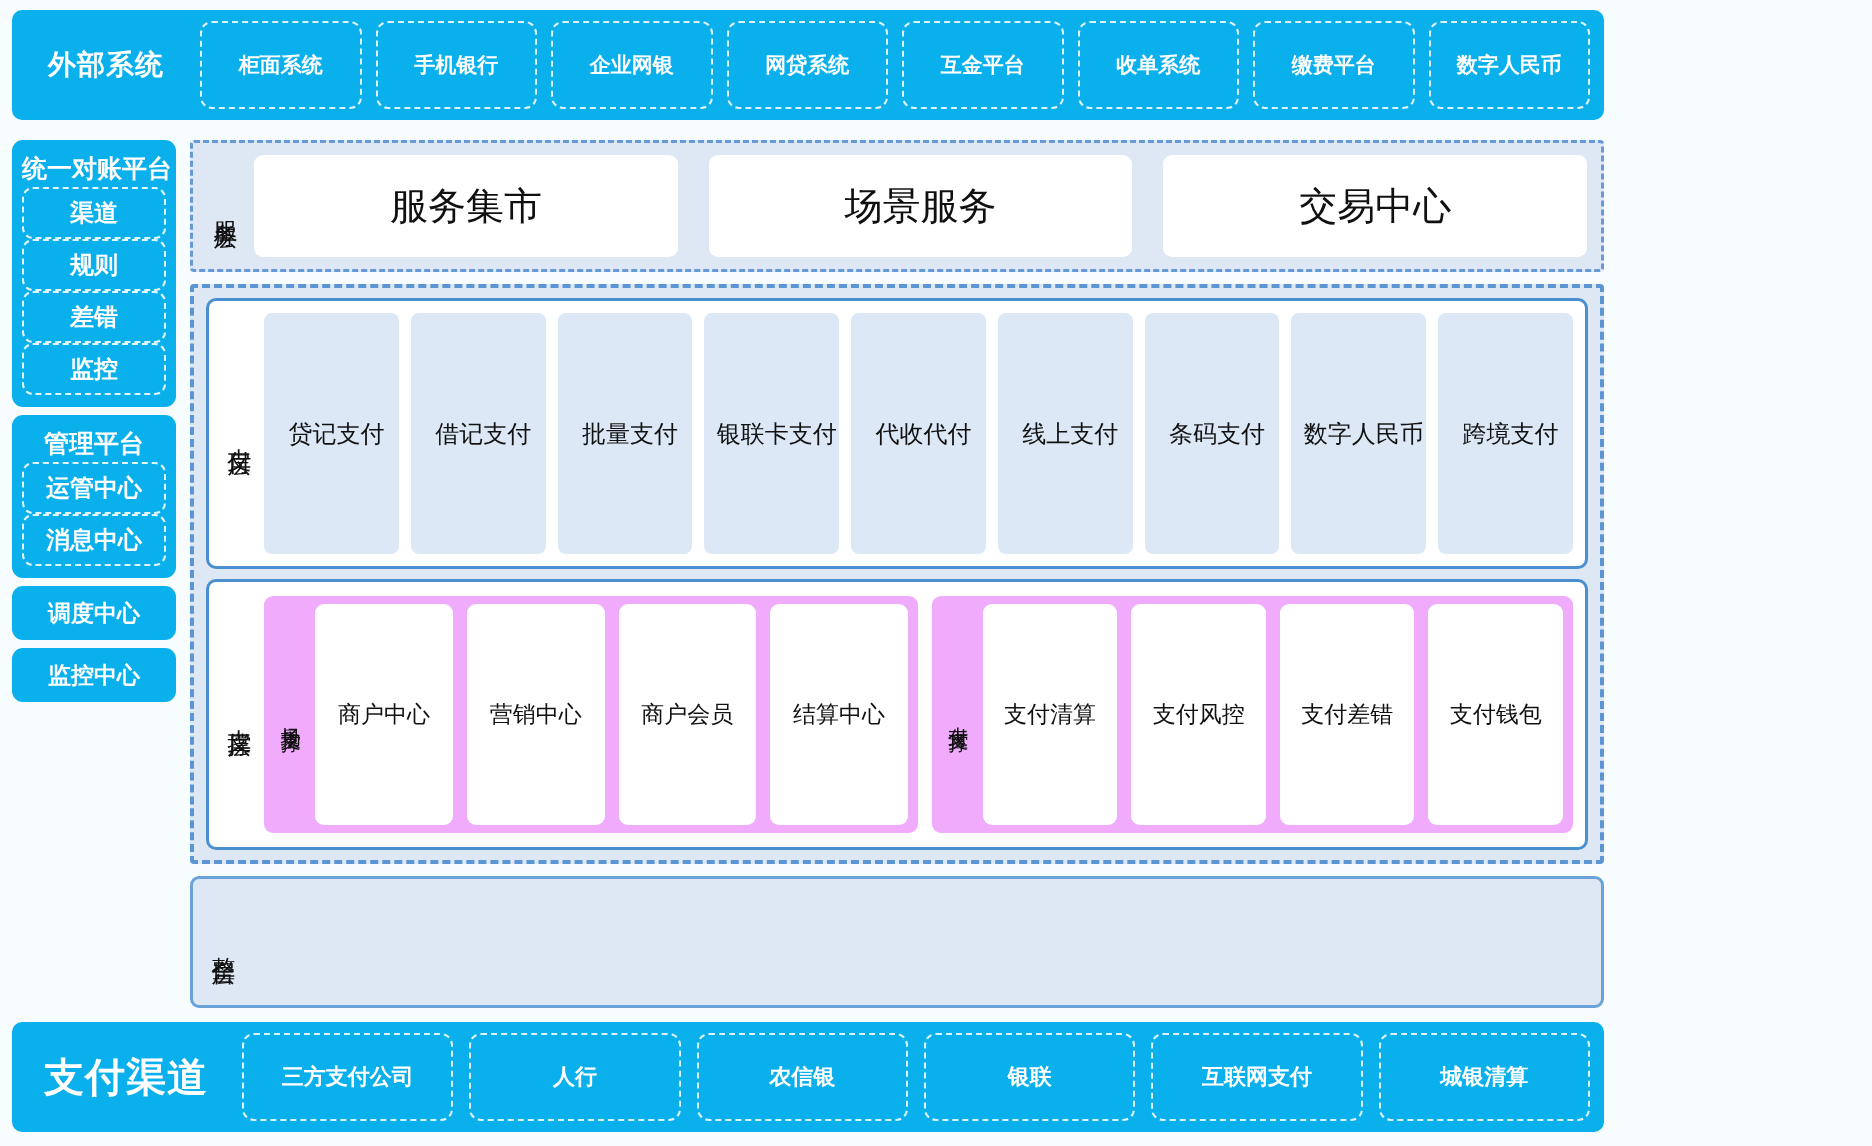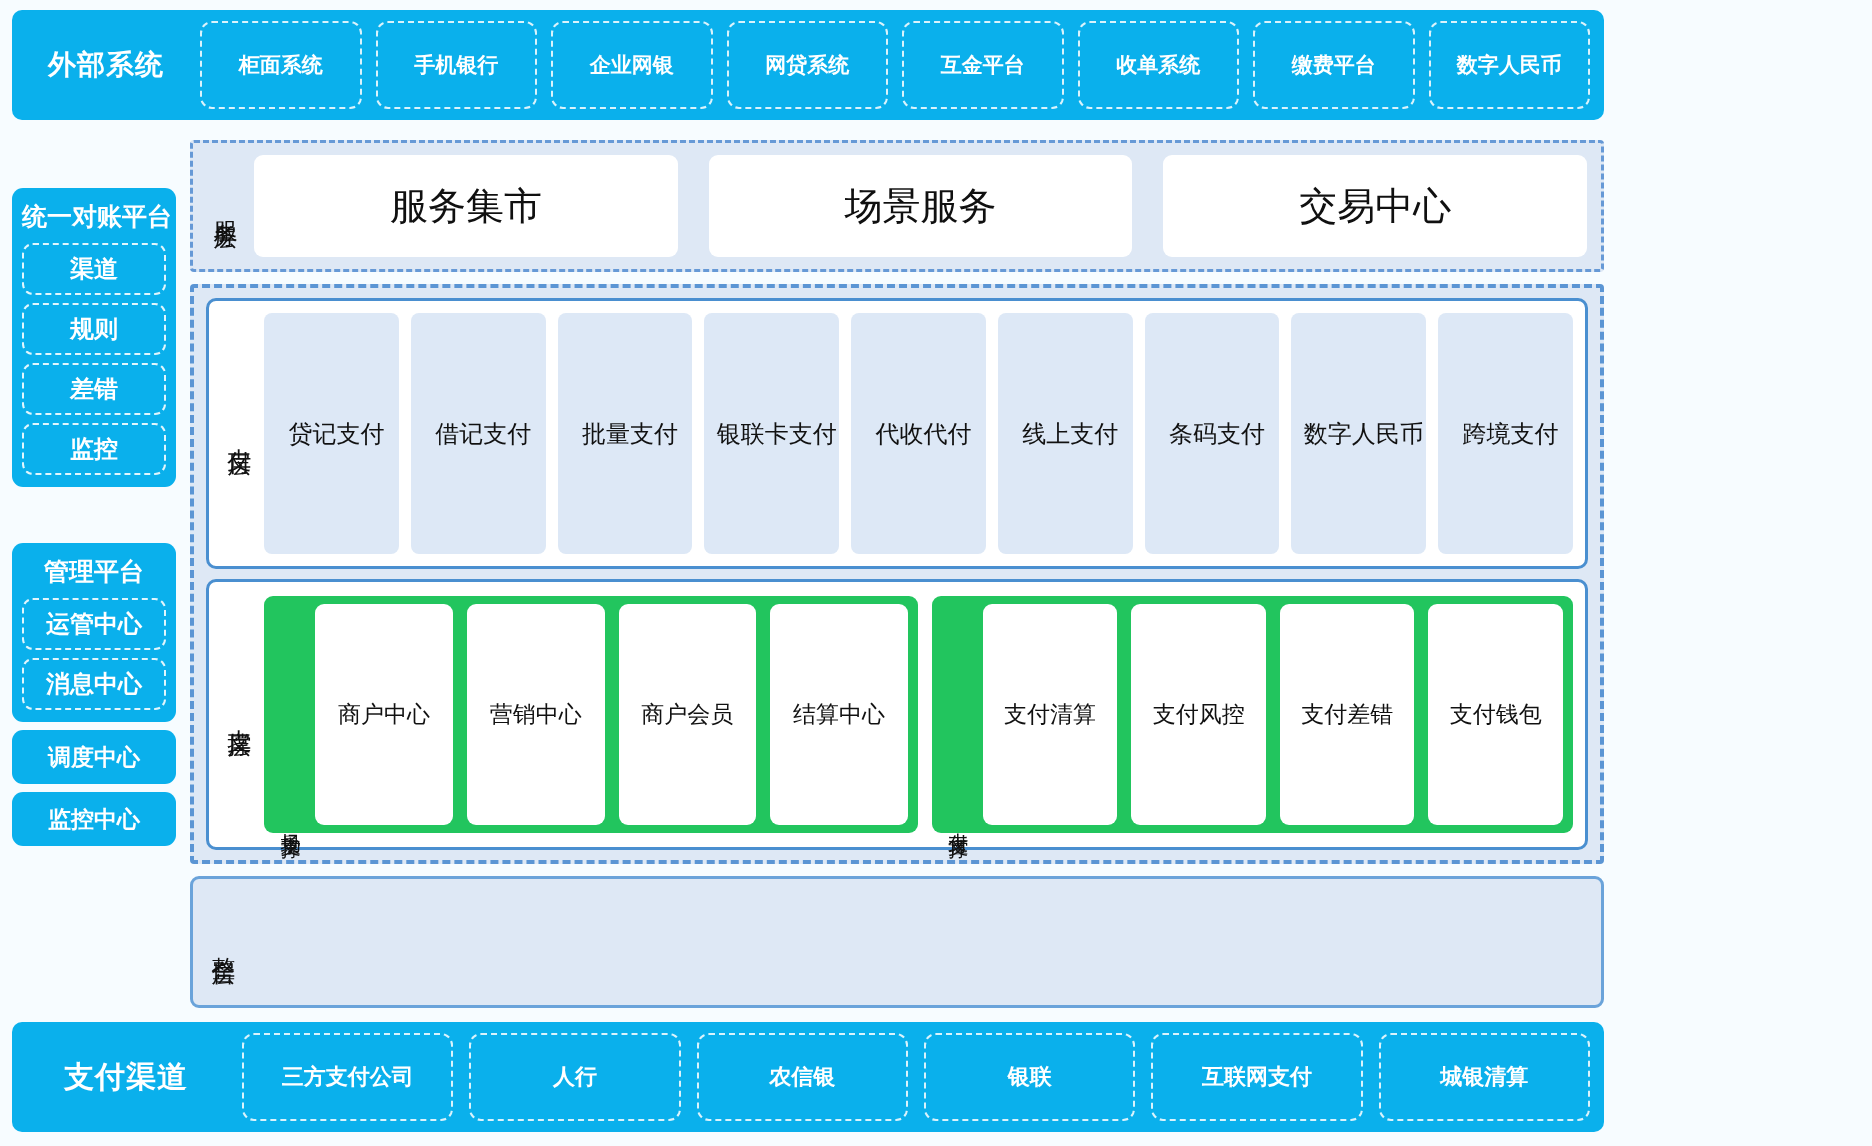--- a/index.html
+++ b/index.html
@@ -44,35 +44,35 @@
   
   #external-row { height: 110px; padding: 10px 14px; gap: 14px; }
   #external-row .bar-title { width: 160px; font-size: 28px; }
   #external-row .dashed-chip { height: 88px; }
 
   
   #channel-row {
     position: absolute; left: 12px; right: 12px; bottom: 14px;
     height: 110px; padding: 10px 14px; gap: 16px;
   }
-  #channel-row .bar-title { width: 200px; font-size: 30px; }
+  #channel-row .bar-title { width: 200px; font-size: 40px; }
   #channel-row .dashed-chip { height: 88px; font-size: 22px; }
 
   
   .middle {
     position: absolute; left: 12px; right: 12px; top: 140px; bottom: 138px;
     display: flex; gap: 14px;
   }
 
   
   .rail { width: 164px; display: flex; flex-direction: column; gap: 8px; }
   .rail-card {
     background: #0ab0ec; border-radius: 11px;
     padding: 8px 10px 12px;
-    display: flex; flex-direction: column; gap: 8px; margin-top: 48px;
+    display: flex; flex-direction: column; gap: 0;
   }
   .rail-card-title {
     color: #fff; font-weight: bold; font-size: 25px; text-align: center;
     padding: 4px 0 2px; white-space: nowrap;
   }
   .rail-chip {
     border: 2px dashed rgba(255,255,255,0.88);
     border-radius: 11px; color: #fff; font-size: 24px; font-weight: bold;
     display: flex; align-items: center; justify-content: center;
     height: 52px; white-space: nowrap;
@@ -135,22 +135,22 @@
   .pay-items { flex: 1; display: flex; gap: 12px; height: 100%; padding: 4px 0; }
   .pay-item {
     flex: 1; background: #dde8f6; border-radius: 8px;
     display: flex; align-items: center; justify-content: center;
     font-size: 24px; color: #111; white-space: nowrap; padding-left: 10px;
   }
 
   
   .support-groups { flex: 1; display: flex; gap: 14px; height: 100%; padding: 6px 0; }
   .support-group {
-    background: #22c55e; border-radius: 9px;
-    display: flex; align-items: flex-end; gap: 8px;
+    background: #f0abfc; border-radius: 9px;
+    display: flex; align-items: center; gap: 8px;
     padding: 8px 10px;
   }
   .support-group.g1 { flex: 1.02; }
   .support-group.g2 { flex: 1; }
   .support-cards { flex: 1; display: flex; gap: 14px; height: 100%; }
   .support-card {
     flex: 1; background: #ffffff; border-radius: 9px;
     display: flex; align-items: center; justify-content: center;
     font-size: 23px; color: #111; white-space: nowrap;
   }

